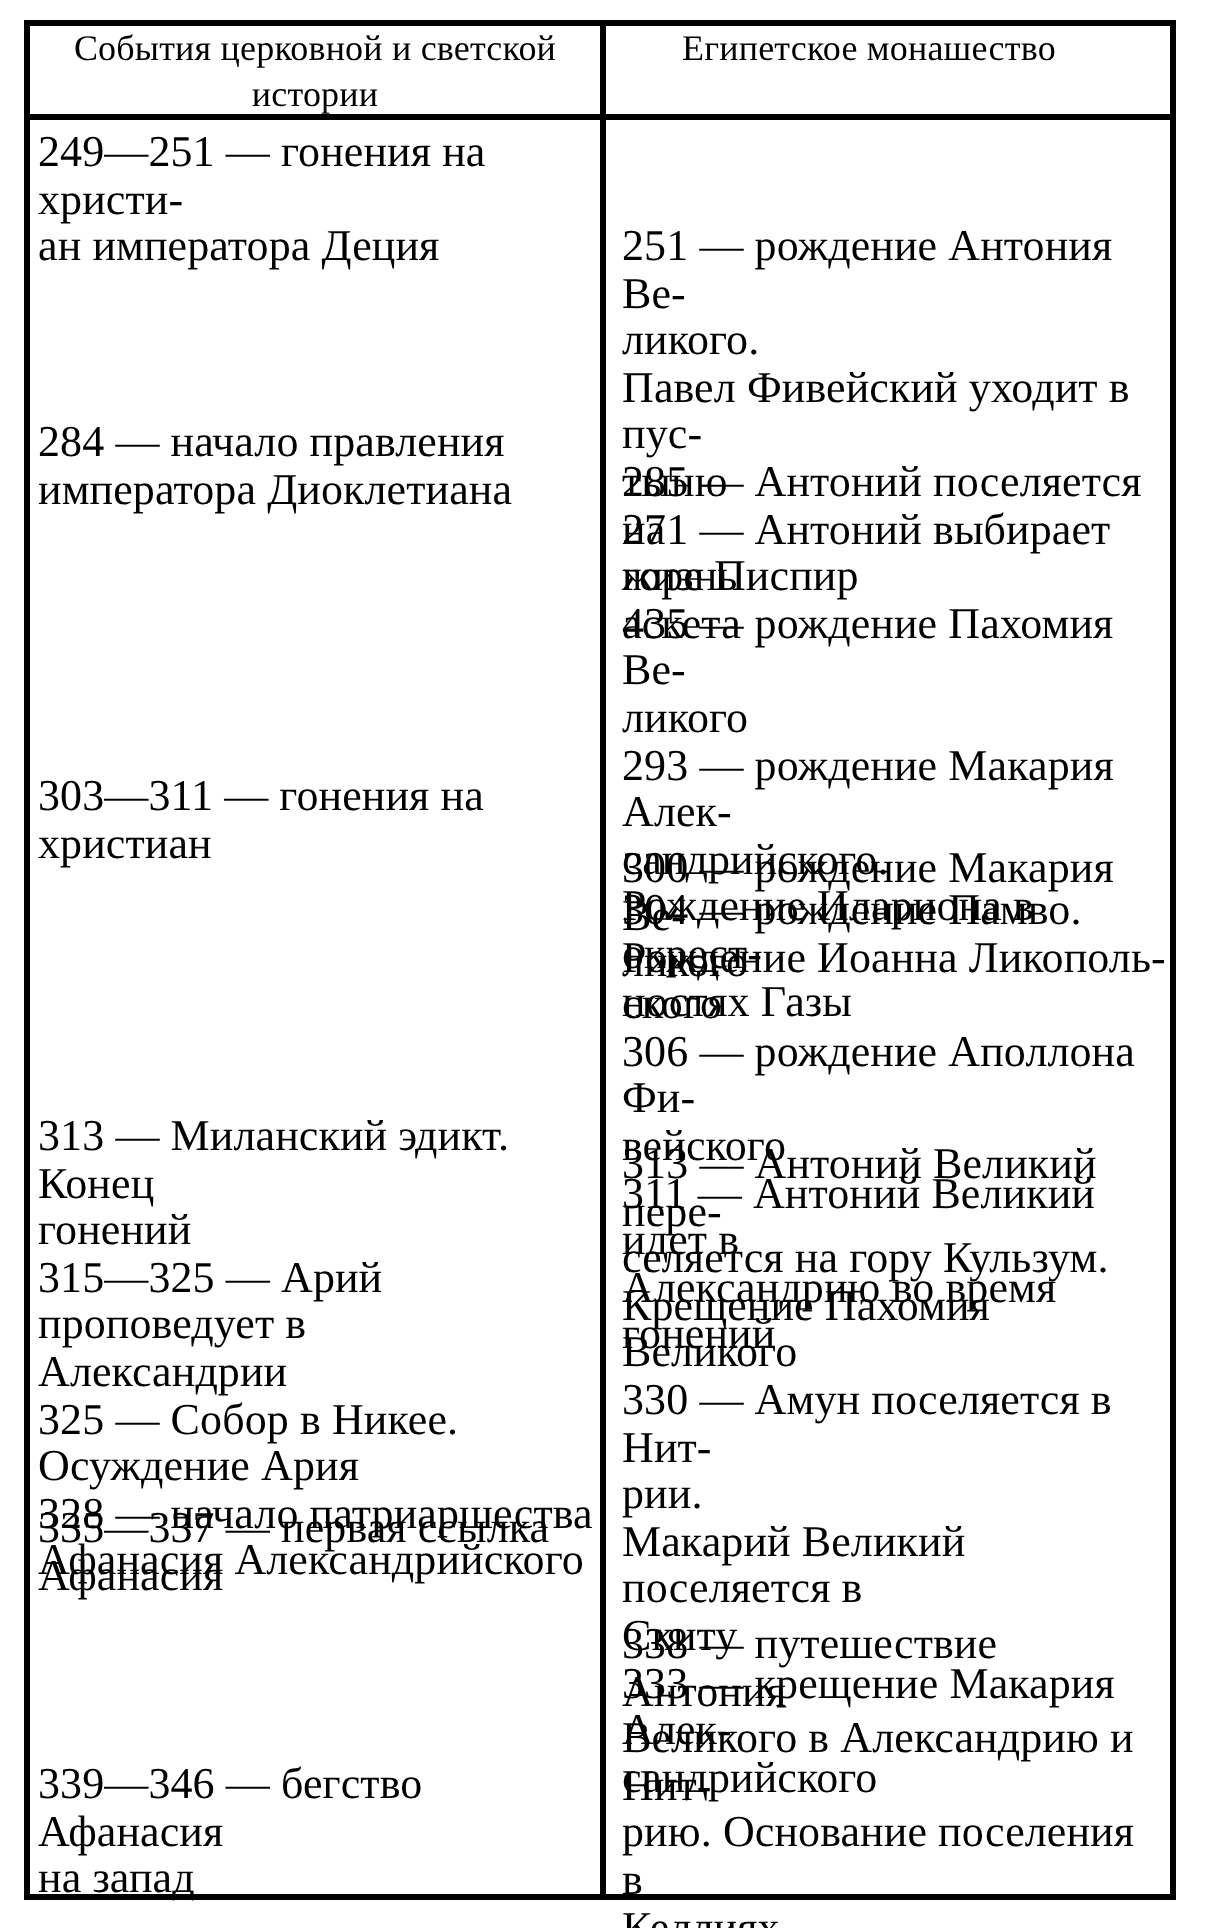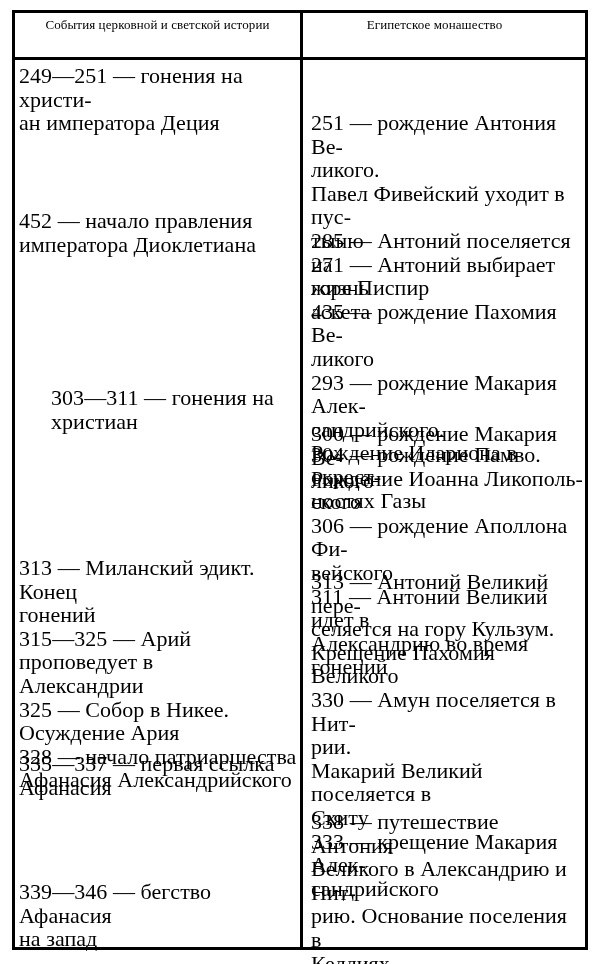--- a/index.html
+++ b/index.html
@@ -43,21 +43,21 @@
     top: 10px;
     width: 3px;
     height: 940px;
     background: #000000;
   }
 
   
   .hdr-cell {
     position: absolute;
     text-align: center;
-    font-size: 13px;
+    font-size: 18px;
     line-height: 23px;
     letter-spacing: 0.1px;
   }
   #hdr-left  { left: 16px;  top: 13px; width: 283px; }
   #hdr-right { left: 288px; top: 13px; width: 293px; }
 
   
   .blk {
     position: absolute;
     font-size: 22px;
@@ -79,23 +79,23 @@
 <div class="hdr-cell" id="hdr-left">События церковной и светской
 истории</div>
 
 <div class="hdr-cell" id="hdr-right">Египетское монашество</div>
 
 <div id="left-column"></div>
 <div id="right-column"></div>
 
 <div class="blk col-left" style="top: 64px;">249—251 — гонения на христи-
 ан императора Деция</div>
-<div class="blk col-left" style="top: 209px;">452 — начало правления
+<div class="blk col-left" style="top: 209px;">284 — начало правления
 императора Диоклетиана</div>
-<div class="blk col-left" style="top: 386px; margin-left: 32px;">303—311 — гонения на
+<div class="blk col-left" style="top: 386px;">303—311 — гонения на
 христиан</div>
 <div class="blk col-left" style="top: 556px;">313 — Миланский эдикт. Конец
 гонений
 315—325 — Арий проповедует в
 Александрии
 325 — Собор в Никее.
 Осуждение Ария
 328 — начало патриаршества
 Афанасия Александрийского</div>
 <div class="blk col-left" style="top: 752px;">335—337 — первая ссылка

